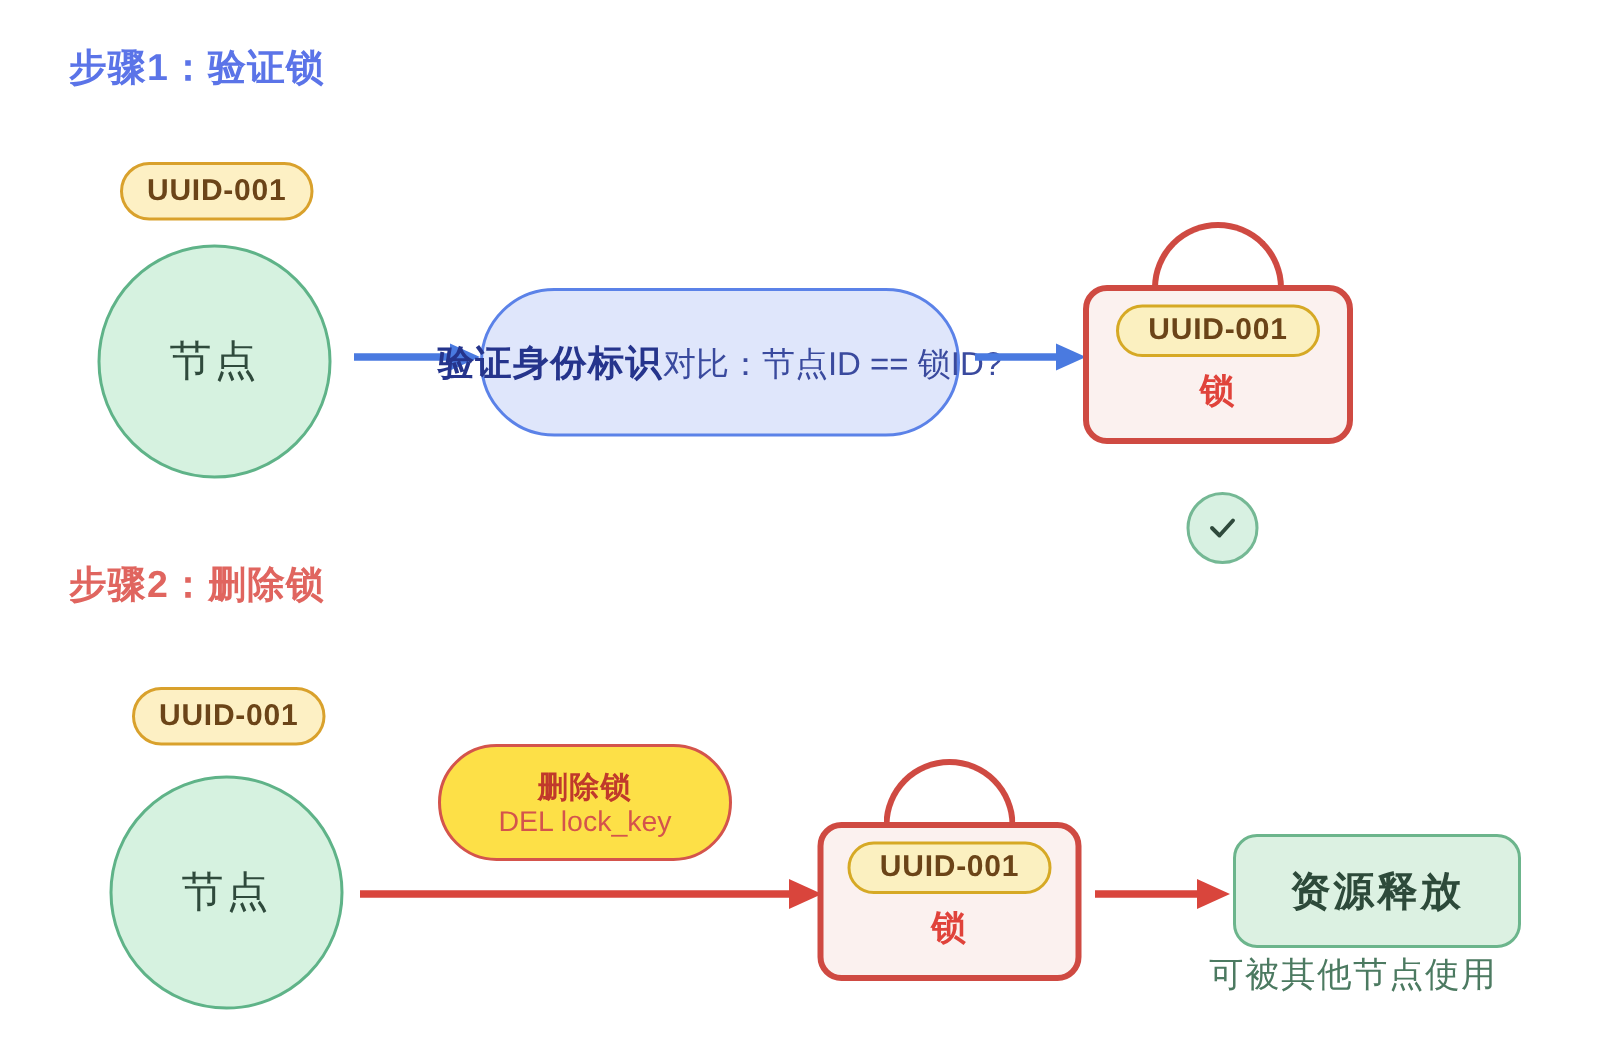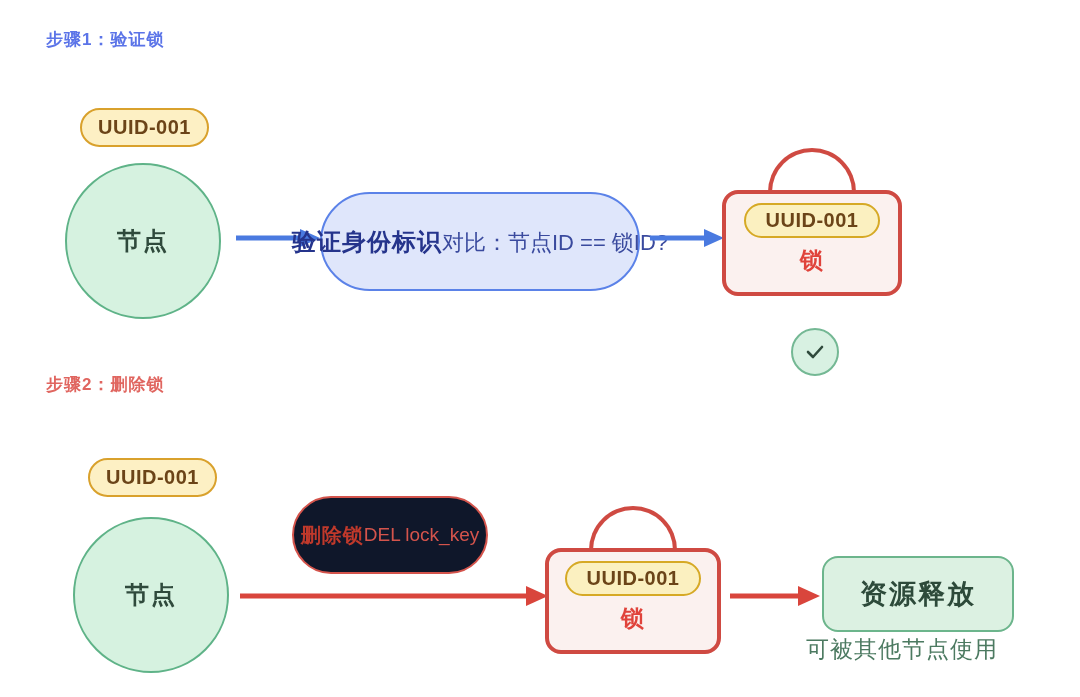--- a/index.html
+++ b/index.html
@@ -14,21 +14,21 @@
     position: relative;
     width: 1080px;
     height: 697px;
     background: #ffffff;
     overflow: hidden;
   }
 
   
   .step-title {
     position: absolute;
-    font-size: 17px;
+    font-size: 25px;
     font-weight: bold;
     letter-spacing: 1px;
     white-space: nowrap;
   }
   #step1-title { left: 46px; top: 28px;  color: #5b74e8; }
   #step2-title { left: 46px; top: 373px; color: #e0655f; }
 
   
   .node-circle {
     position: absolute;
@@ -36,22 +36,22 @@
     height: 156px;
     border-radius: 50%;
     background: #d6f2e0;
     border: 2.5px solid #5fb388;
     display: flex;
     align-items: center;
     justify-content: center;
     box-sizing: border-box;
   }
   .node-circle-label {
-    font-size: 24px;
-    font-weight: bold;
+    font-size: 28px;
+    font-weight: normal;
     color: #2f4a3c;
     letter-spacing: 2px;
   }
 
   
   .uuid-badge {
     position: absolute;
     background: #fdf0c4;
     border: 2.5px solid #d9a12c;
     border-radius: 22px;
@@ -87,26 +87,26 @@
   .decision-sub {
     font-size: 22px;
     color: #3a4a9e;
     white-space: nowrap;
     margin-top: 2px;
   }
 
   
   .action-bubble {
     position: absolute;
-    background: #0f172a;
+    background: #fde047;
     border: 2.5px solid #d4544c;
     border-radius: 44px;
     box-sizing: border-box;
     display: flex;
-    flex-direction: row;
+    flex-direction: column;
     align-items: center;
     justify-content: center;
     padding: 4px 16px;
   }
   .action-title {
     font-size: 20px;
     font-weight: bold;
     color: #c0392b;
     letter-spacing: 1px;
     white-space: nowrap;

